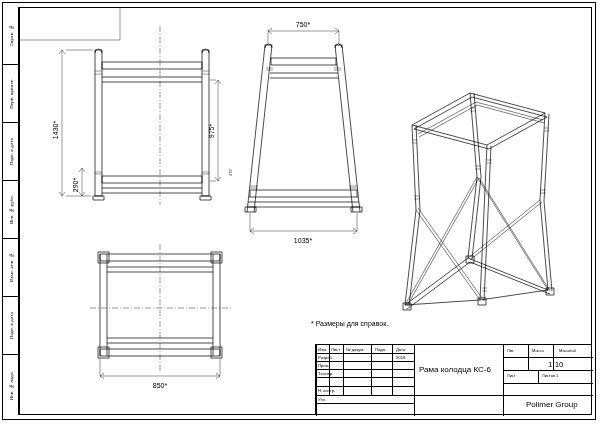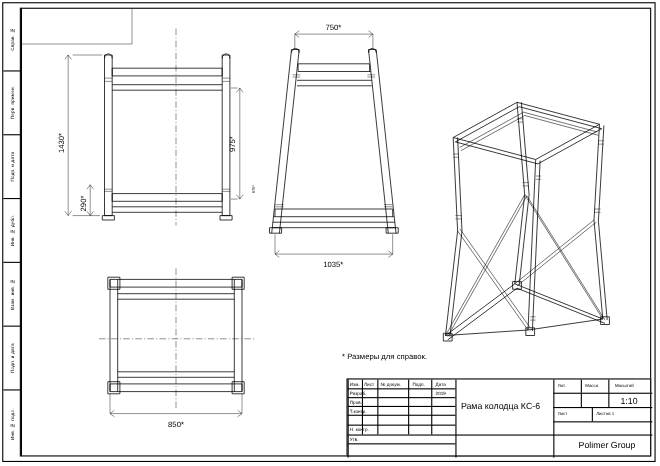--- a/index.html
+++ b/index.html
@@ -360,21 +360,21 @@
     <div class="tb-txt" style="left:2px;top:52px;">Утв.</div>
 
     <div class="tb-txt" style="left:80px;top:10px;">2019</div>
 
     <div class="tb-title" style="left:103px;top:20px;">Рама колодца КС-6</div>
 
     <div class="tb-small" style="left:191px;top:3px;">Лит.</div>
     <div class="tb-small" style="left:216px;top:3px;">Масса</div>
     <div class="tb-small" style="left:243px;top:3px;">Масштаб</div>
 
-    <div class="tb-scale" style="left:248px;top:15px;">1:10</div>
+    <div class="tb-scale" style="left:232px;top:15px;">1:10</div>
 
     <div class="tb-small" style="left:191px;top:28px;">Лист</div>
     <div class="tb-small" style="left:226px;top:28px;">Листов 1</div>
 
     <div class="tb-brand" style="left:210px;top:55px;">Polimer Group</div>
   </div>
 
 </div>
 
 </body></html>

